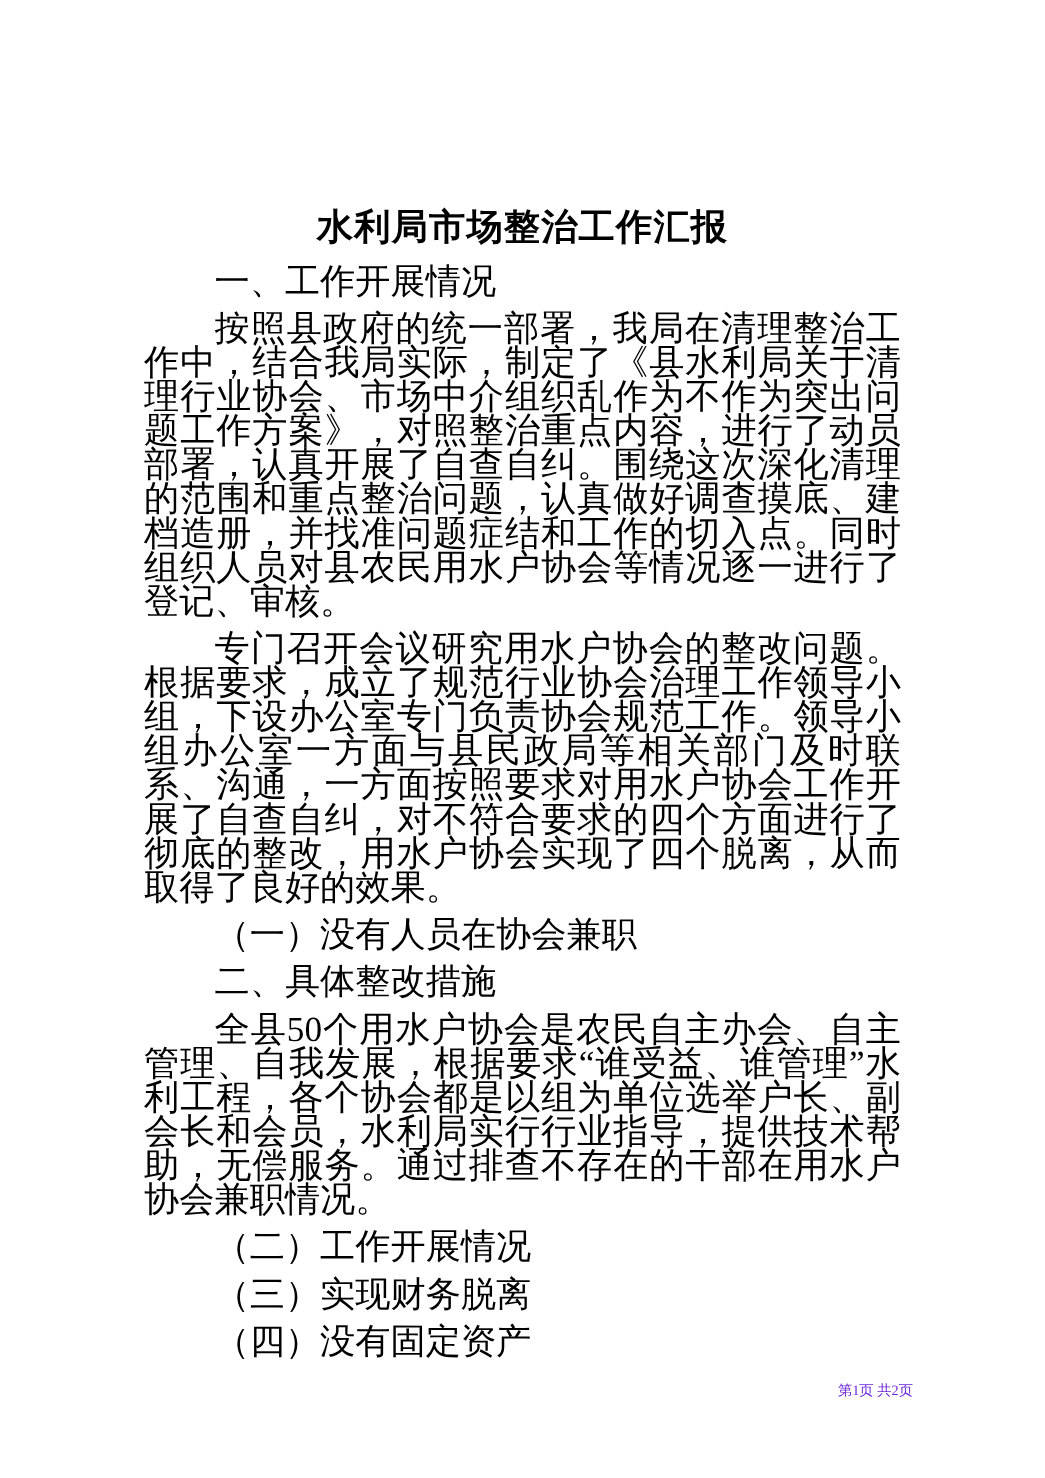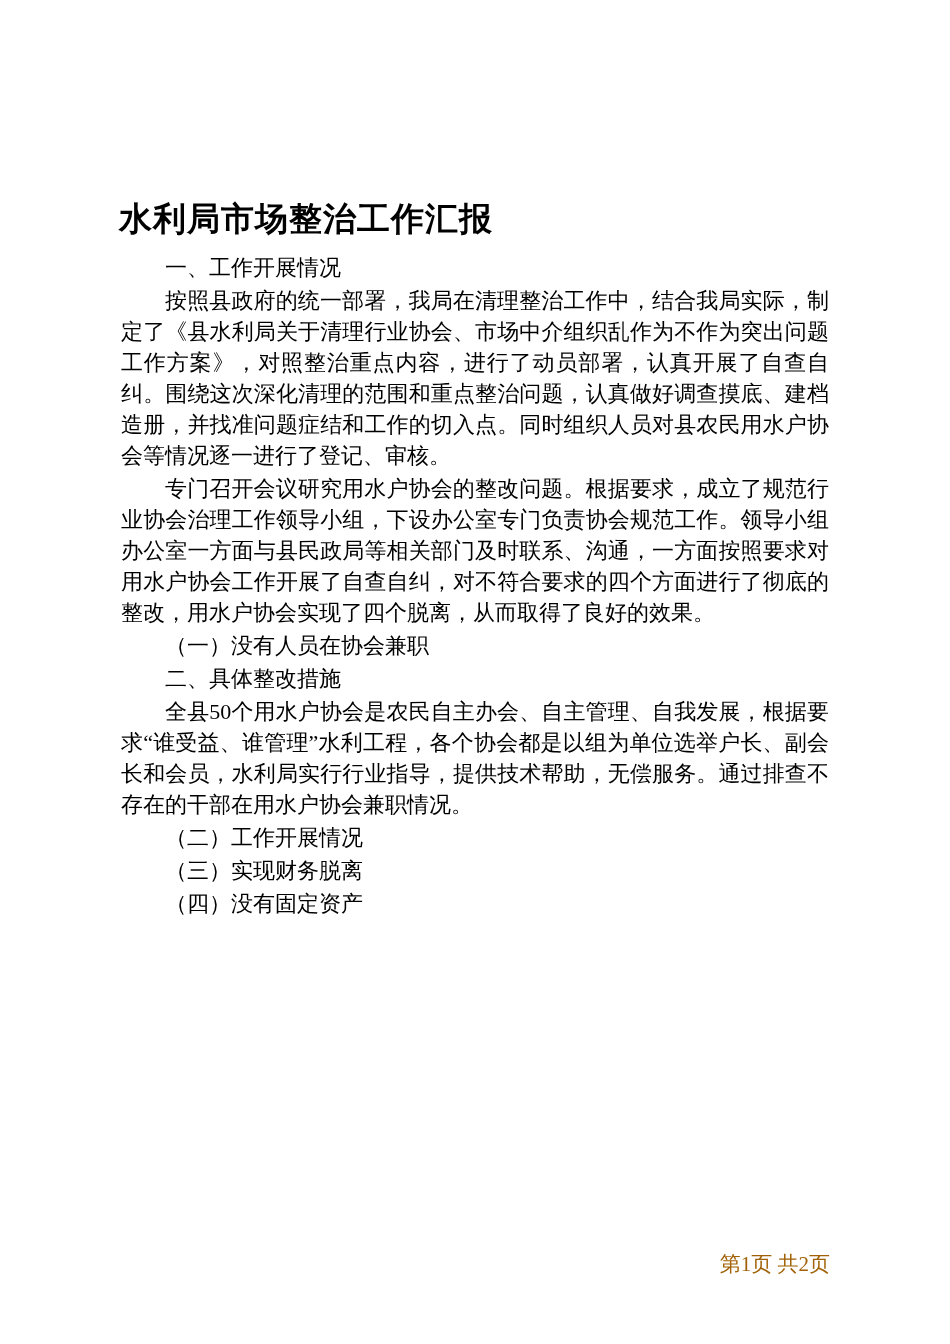--- a/index.html
+++ b/index.html
@@ -19,41 +19,41 @@
     position: absolute;
     top: 0; left: 0; right: 0; bottom: 0;
     padding: 183px 119px 0 119px;
     box-sizing: border-box;
     background: #ffffff;
   }
   .doc-title {
     font-size: 33px;
     line-height: 40px;
     font-weight: bold;
-    text-align: left;
-    margin: 16px 0 13px 0;
+    text-align: center;
+    margin: 4px 0 13px 0;
     letter-spacing: 1px;
   }
   .doc-body .para {
-    font-size: 22px;
+    font-size: 32px;
     line-height: 31px;
-    margin: 2px;
+    margin: 12px;
     padding: 0;
     text-indent: 2em;
     text-align: justify;
     text-justify: inter-character;
     word-break: break-all;
   }
   .page-footer {
     position: absolute;
     right: 120px;
     bottom: 70px;
-    font-size: 21px;
+    font-size: 13px;
     line-height: 20px;
-    color: #a16207;
+    color: #6d28d9;
   }
 </style>
 </head>
 <body>
 
 <div class="page">
   <h1 class="doc-title">水利局市场整治工作汇报</h1>
 
   <div class="doc-body">
 

